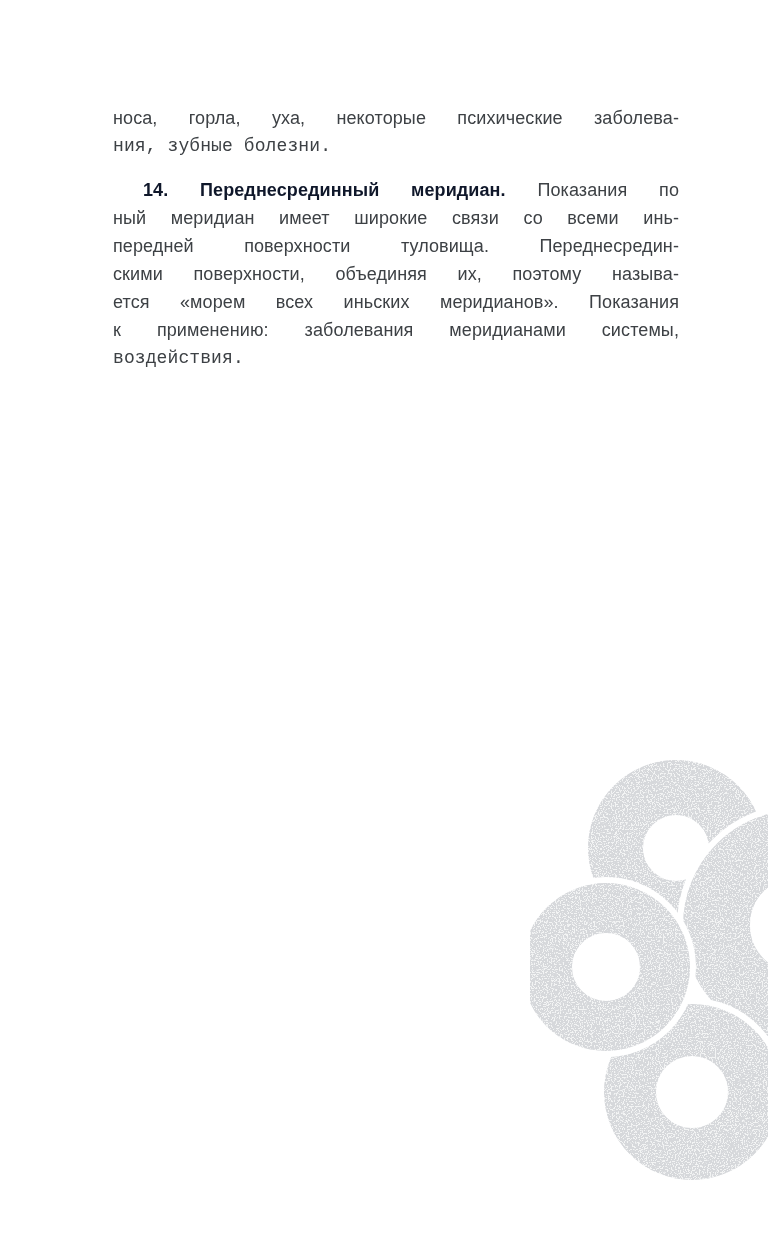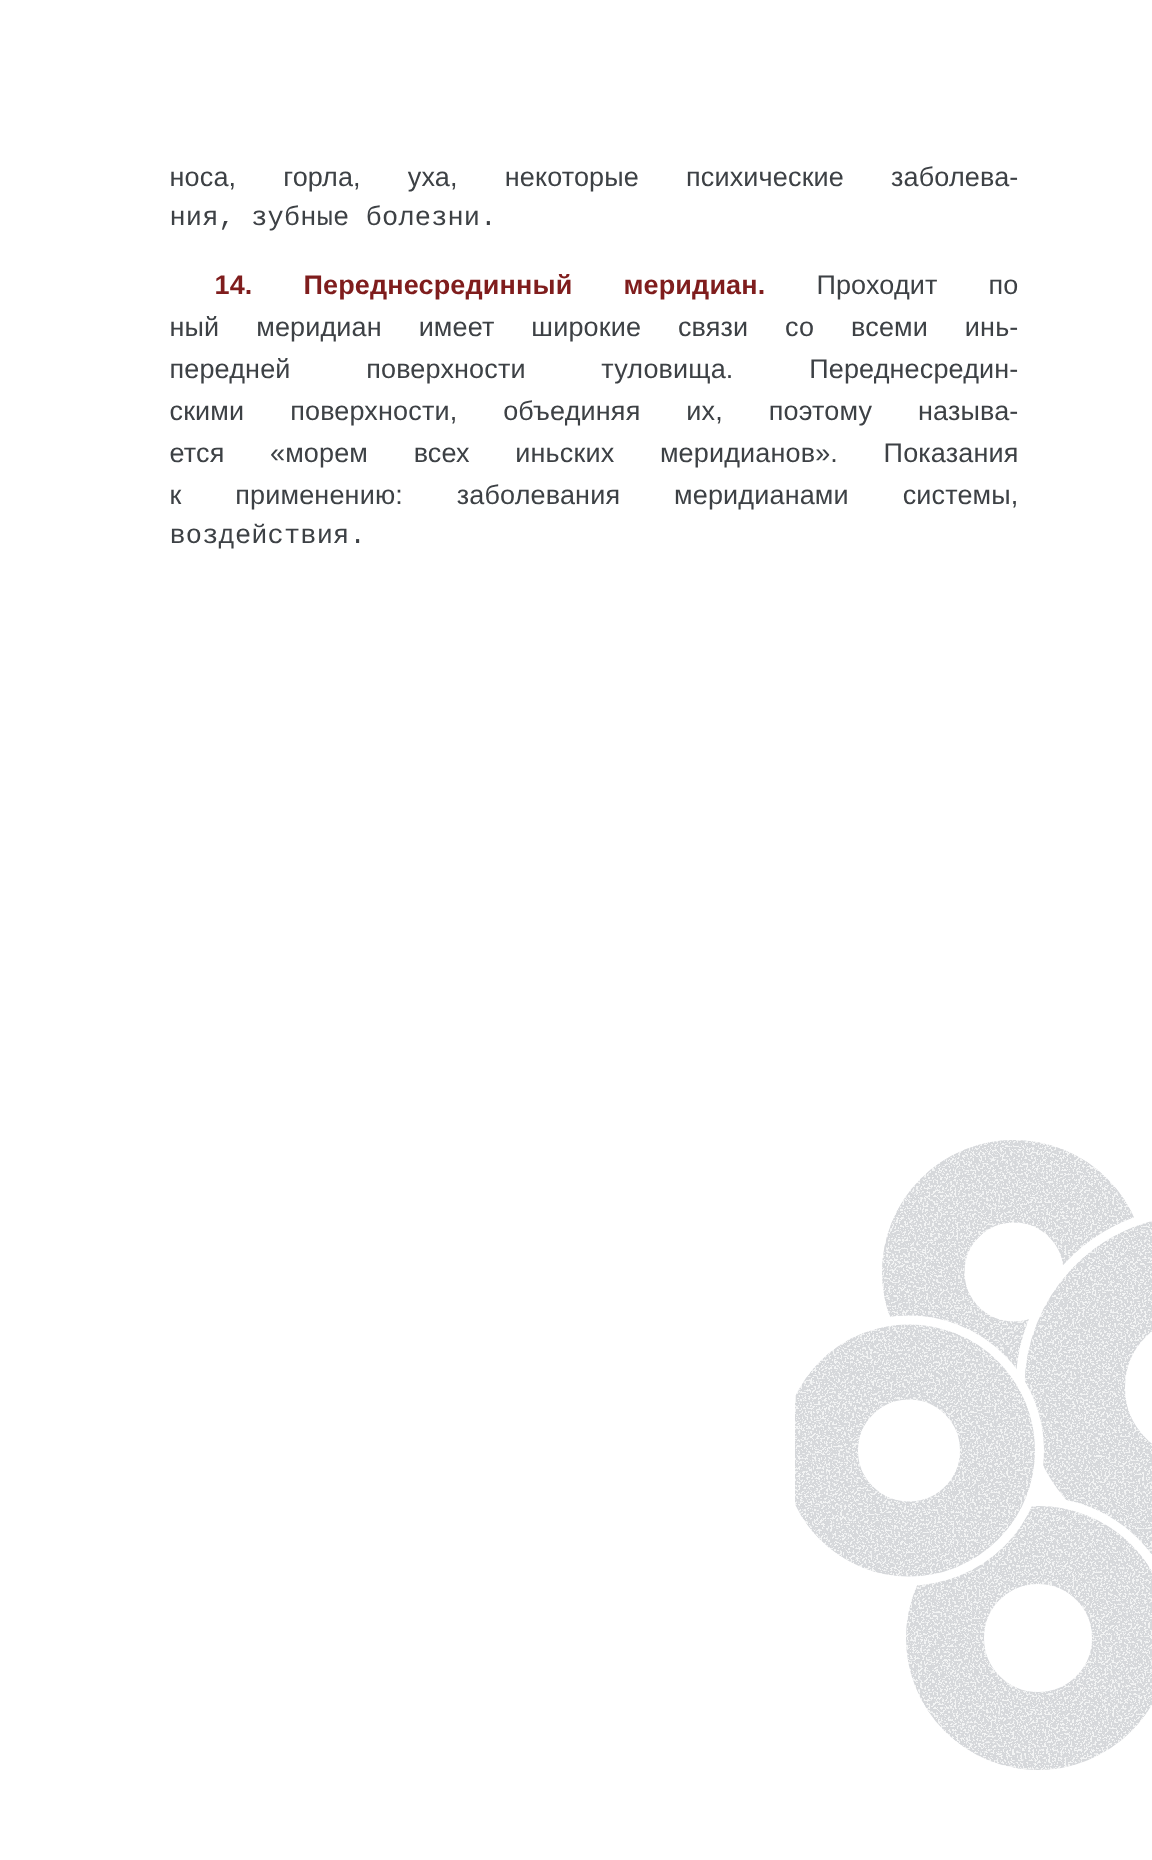--- a/index.html
+++ b/index.html
@@ -36,21 +36,21 @@
   .jline.last {
     text-align: left;
     text-align-last: left;
     font-family: Liberation Mono, monospace;
   }
   .jline.indent {
     padding-left: 30px;
   }
   .lead-bold {
     font-weight: 700;
-    color: #7f1d1d;
+    color: #0f172a;
   }
   .watermark {
     position: absolute;
     left: 530px;
     top: 760px;
     width: 238px;
     height: 420px;
     pointer-events: none;
   }
 </style>
@@ -58,21 +58,21 @@
 <body>
 
 <main class="text-column">
 
   <div class="para">
     <div class="jline">носа, горла, уха, некоторые психические заболева-</div>
     <div class="jline last">ния, зубные болезни.</div>
   </div>
 
   <div class="para">
-    <div class="jline indent"><span class="lead-bold">14. Переднесрединный меридиан.</span> <span>Проходит по</span></div>
+    <div class="jline indent"><span class="lead-bold">14. Переднесрединный меридиан.</span> <span>Показания по</span></div>
     <div class="jline">ный меридиан имеет широкие связи со всеми инь-</div>
     <div class="jline">передней поверхности туловища. Переднесредин-</div>
     <div class="jline">скими поверхности, объединяя их, поэтому называ-</div>
     <div class="jline">ется «морем всех иньских меридианов». Показания</div>
     <div class="jline">к применению: заболевания меридианами системы,</div>
     <div class="jline last">воздействия.</div>
   </div>
 
 </main>
 

